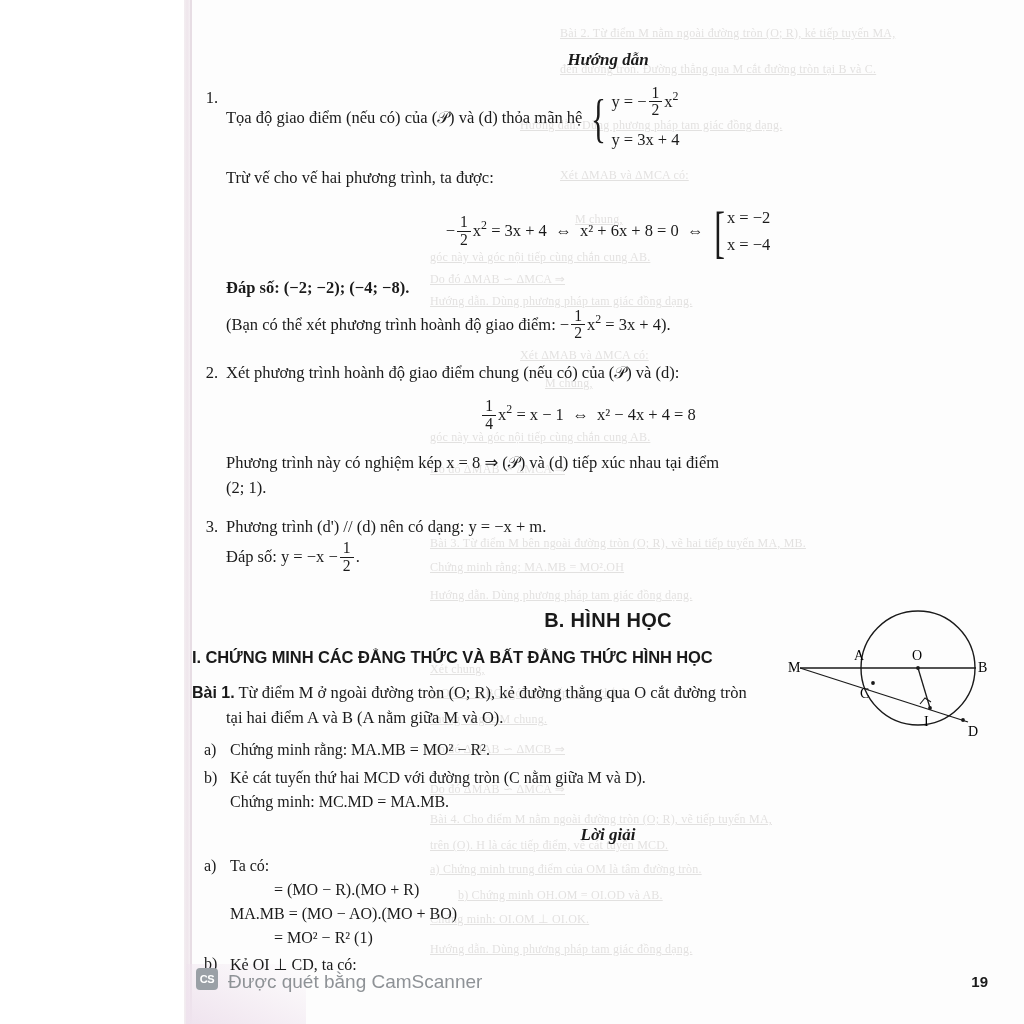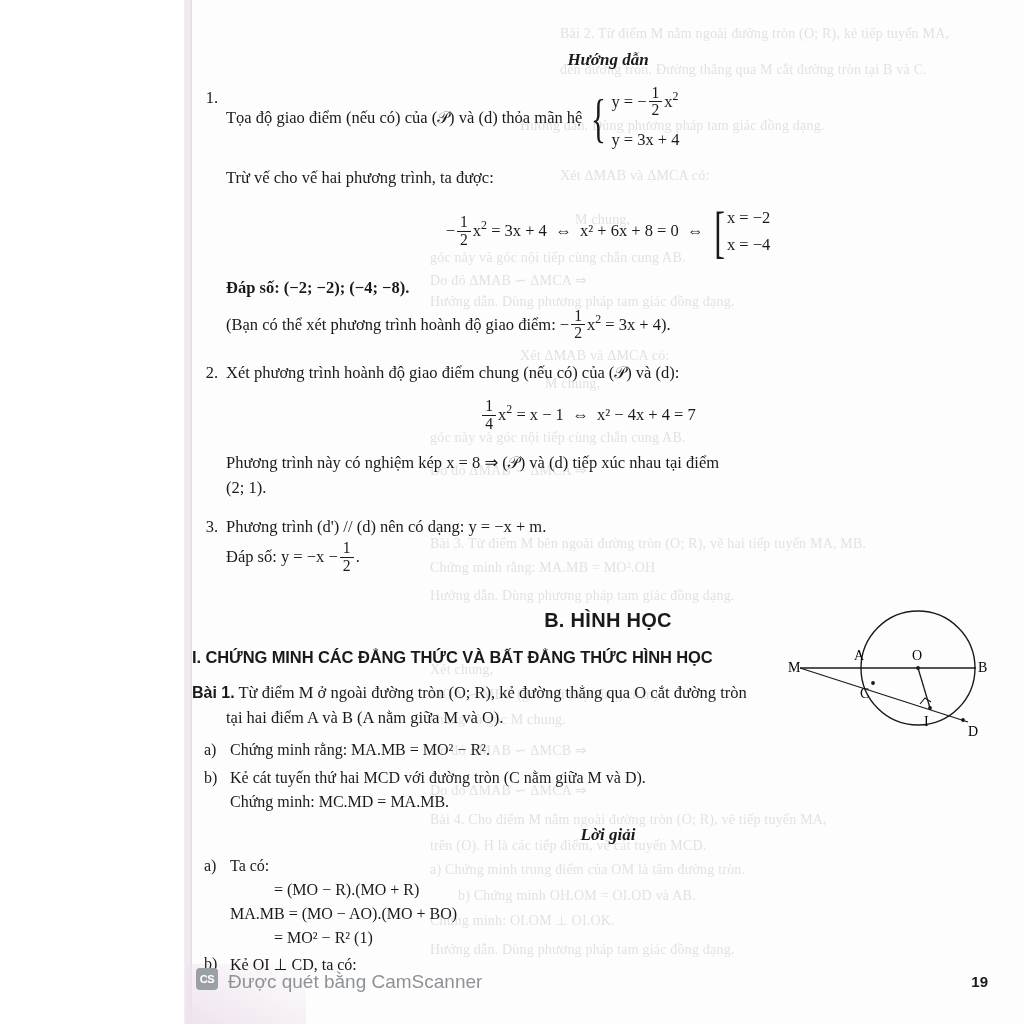--- a/index.html
+++ b/index.html
@@ -53,25 +53,26 @@
     width: 832px; height: 1024px;
     background: #fdfdfd;
   }
 
   
   .bleed {
     position: absolute;
     color: #c9c6c4;
     opacity: .5;
     font-family: "Liberation Serif", serif;
-    font-size: 14px;
+    font-size: 12px;
     white-space: nowrap;
     letter-spacing: .2px;
     pointer-events: none;
     user-select: none;
+    text-decoration: underline;
   }
 
   
   .content {
     position: absolute;
     left: 192px; top: 0;
     width: 832px; height: 1024px;
     padding: 0;
   }
 
@@ -334,21 +335,21 @@
   <div class="block">
     <div class="numlist-item" style="margin-top:18px;">
       <div class="numlist-num">2.</div>
       <div class="numlist-body">Xét phương trình hoành độ giao điểm chung (nếu có) của (𝒫) và (d):</div>
     </div>
 
     <div class="center-eq" style="margin-top:14px; margin-left:-40px;">
       <span class="frac"><span class="num">1</span><span class="den">4</span></span><span>x</span><sup>2</sup>
       <span>= x − 1</span>
       &nbsp;<span>⇔</span>&nbsp;
-      <span>x² − 4x + 4 = 7</span>
+      <span>x² − 4x + 4 = 8</span>
     </div>
 
     <div class="para indent" style="margin-top:18px;">Phương trình này có nghiệm kép x = 8 ⇒ (𝒫) và (d) tiếp xúc nhau tại điểm</div>
     <div class="indent">(2; 1).</div>
   </div>
 
   <div class="block">
     <div class="numlist-item" style="margin-top:14px;">
       <div class="numlist-num">3.</div>
       <div class="numlist-body">Phương trình (d') // (d) nên có dạng: y = −x + m.</div>

